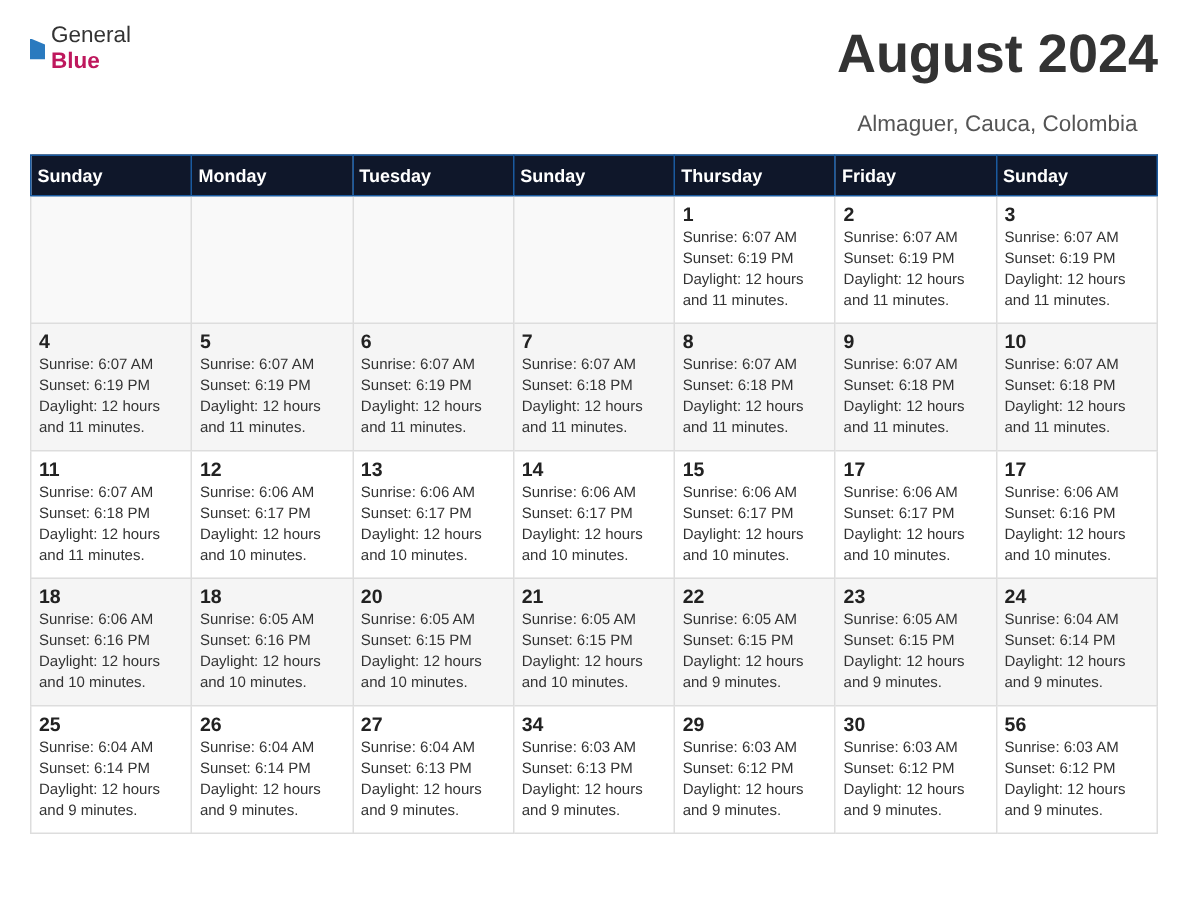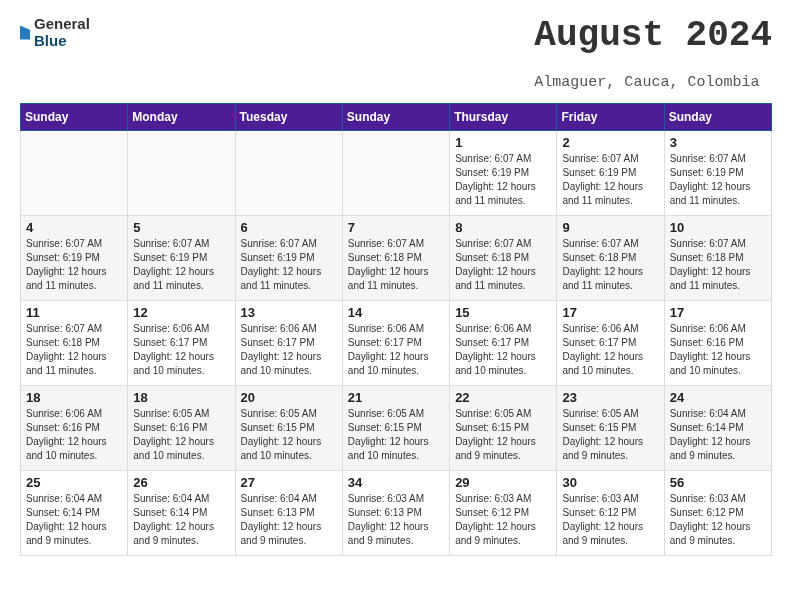--- a/index.html
+++ b/index.html
@@ -18,41 +18,40 @@
       justify-content: space-between;
       align-items: flex-start;
       margin-bottom: 12px;
     }
     .logo {
       display: flex;
       align-items: center;
       gap: 4px;
     }
     .title-block {
-      text-align: left;
-      font-family: Liberation Mono, monospace;
+      text-align: center;
     }
     .month-year {
       font-size: 36px;
       font-weight: bold;
       color: #333;
       line-height: 1.1;
     }
     .location {
       font-size: 15px;
       color: #555;
       margin-top: 18px;
     }
     .calendar {
       width: 100%;
       border-collapse: collapse;
       border: 1px solid #ccc;
     }
     .calendar th {
-      background-color: #4c1d95;
+      background-color: #0f172a;
       color: #fff;
       font-size: 12px;
       font-weight: bold;
       padding: 6px 4px;
       text-align: left;
       border: 1px solid #1a5a9f;
     }
     .calendar td {
       vertical-align: top;
       padding: 4px 5px;
@@ -87,22 +86,22 @@
 <body>
 
 <div class="page">
   <div class="header">
     <div class="logo">
   <div style="display:flex;align-items:center;gap:2px;">
     <div style="display:flex;flex-direction:column;align-items:flex-end;margin-right:2px;">
       <div style="width:10px;height:14px;background:#2a7abf;clip-path:polygon(0 0,100% 30%,100% 100%,0 100%);"></div>
     </div>
     <div>
-      <div style="font-size:15px;font-weight:bold;color:#333;line-height:1.1;">General</div>
-      <div style="font-size:15px;font-weight:bold;color:#0c4a6e;line-height:1.1;">Blue</div>
+      <div style="font-size:15px;font-weight:normal;color:#333;line-height:1.1;">General</div>
+      <div style="font-size:15px;font-weight:bold;color:#be185d;line-height:1.1;">Blue</div>
     </div>
   </div>
 </div>
     <div class="title-block">
       <div class="month-year">August 2024</div>
       <div class="location">Almaguer, Cauca, Colombia</div>
     </div>
   </div>
 
   <table class="calendar">

